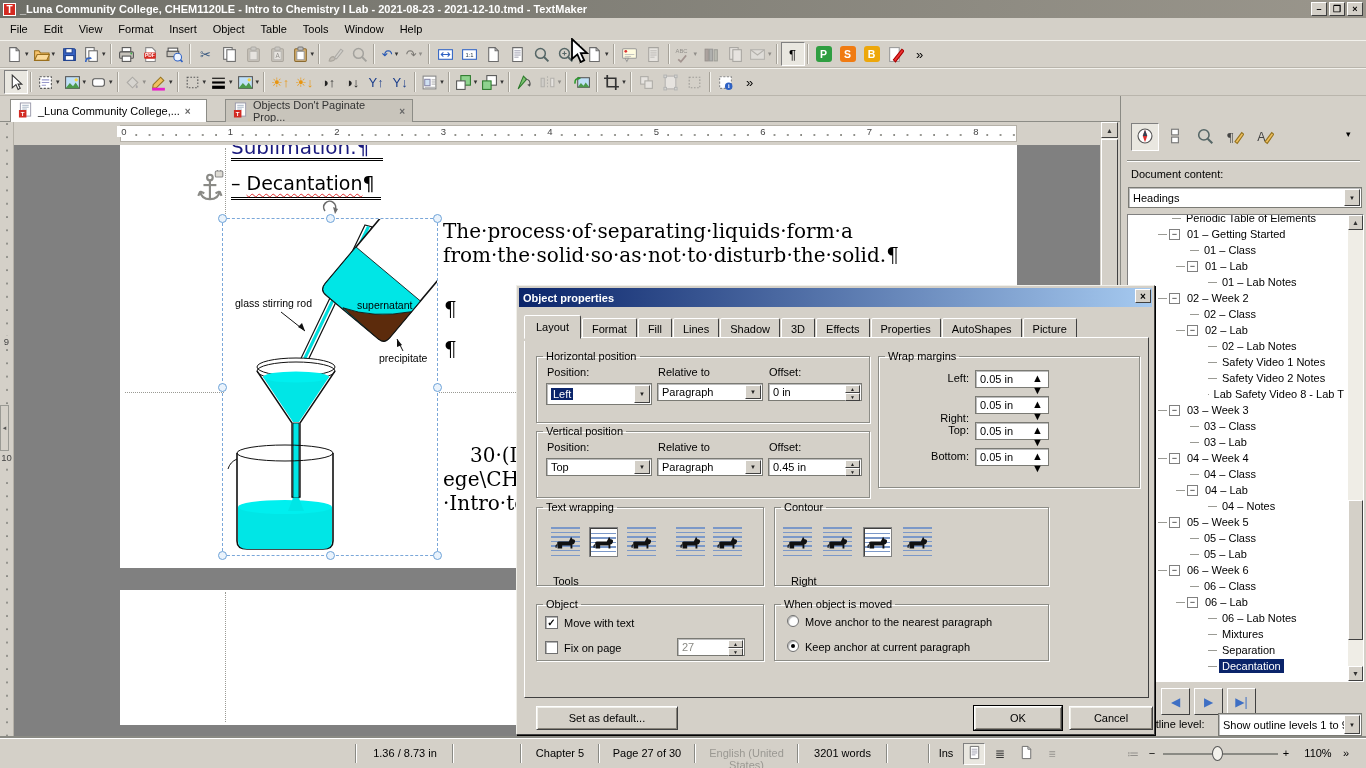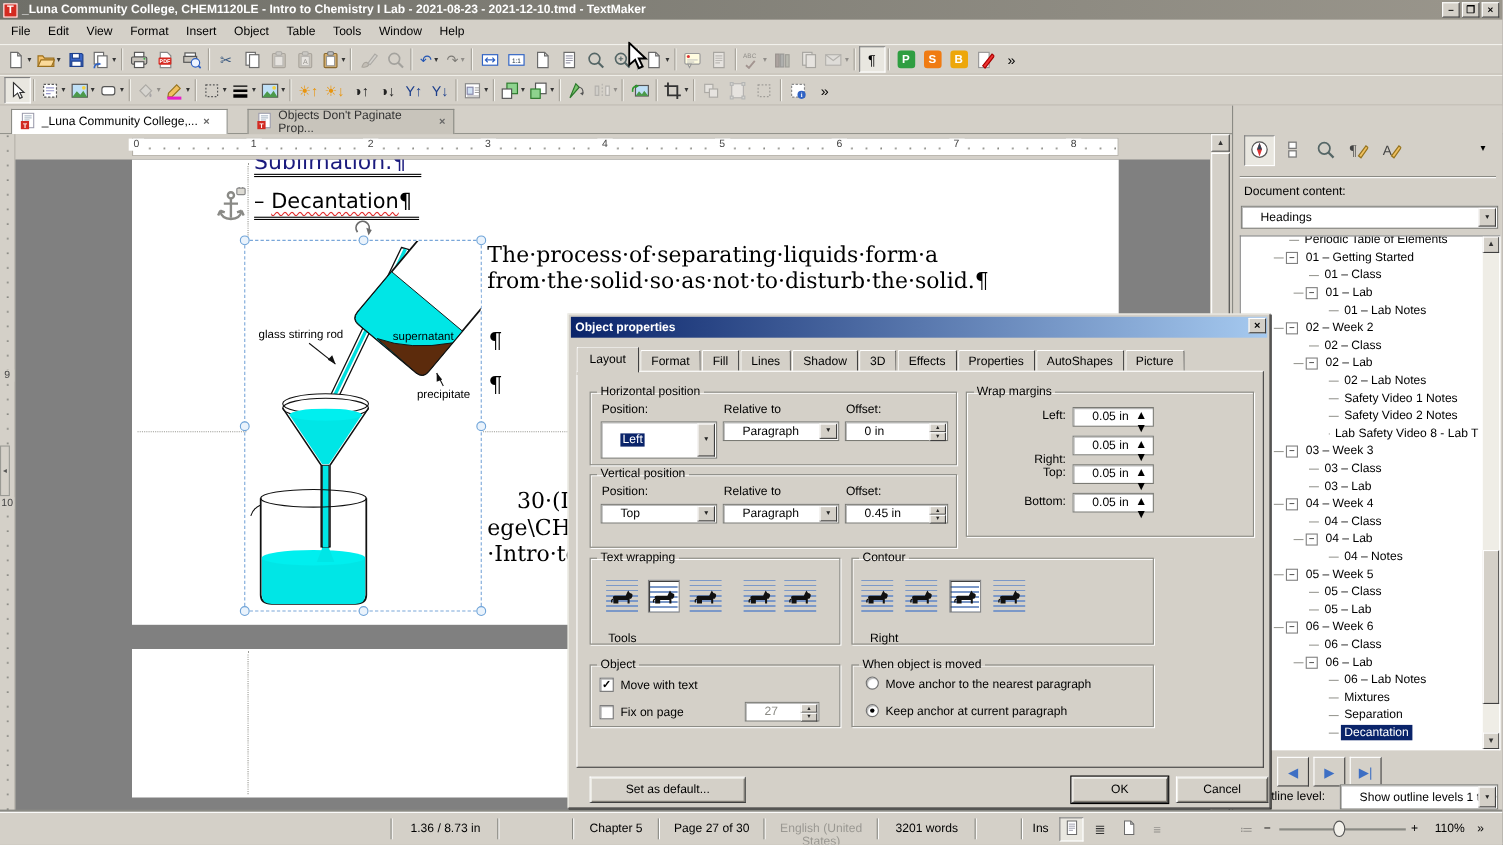--- a/index.html
+++ b/index.html
@@ -51,21 +51,21 @@
 
 .sb{background:#d4d0c8}
 .sbtn{position:absolute;width:17px;height:16px;background:#d4d0c8;border:1px solid;border-color:#fff #404040 #404040 #fff;font-size:7px;display:flex;align-items:center;justify-content:center;color:#333}
 .sthumb{position:absolute;background:#d4d0c8;border:1px solid;border-color:#fff #404040 #404040 #fff}
 .strack{position:absolute;background:#efede6}
 
 .sidebar{left:1120px;top:96px;width:246px;height:642px;background:#d4d0c8;border-left:1px solid #8a8a84;z-index:5}
 .stool{position:absolute;width:28px;height:28px;display:flex;align-items:center;justify-content:center}
 .stool svg{width:18px;height:18px}
 .stool.on{background:#e9e7e0;border:1px solid;border-color:#808080 #fff #fff #808080}
-.fieldbox{background:#fff;border:1px solid #7a7a74;box-shadow:inset 1px 1px 0 rgba(64,64,64,.35);display:flex;align-items:center;padding-left:17px;position:absolute}
+.fieldbox{background:#fff;border:1px solid #7a7a74;box-shadow:inset 1px 1px 0 rgba(64,64,64,.35);display:flex;align-items:center;padding-left:4px;position:absolute}
 .cbtn{position:absolute;right:1px;top:1px;bottom:1px;width:16px;background:#d4d0c8;border:1px solid;border-color:#fff #404040 #404040 #fff;font-size:6px;display:flex;align-items:center;justify-content:center;color:#222}
 .treebox{position:absolute;left:6px;top:118px;width:237px;height:468px;background:#fff;border:1px solid;border-color:#808080 #fff #fff #808080;overflow:hidden}
 .titem{height:16px;display:flex;align-items:center;font-size:11px;white-space:nowrap;position:relative}
 .titem::before{content:"";width:9px;border-top:1px solid #9a9a94;margin-right:2px}
 .titem .texp{display:none;width:11px;height:11px;border:1px solid #808080;background:#fff;font-size:9px;line-height:9px;text-align:center;margin-right:4px;flex:none}
 .titem.p .texp{display:block}
 .titem.lv0{padding-left:44px}.titem.lv0.p{padding-left:30px}
 .titem.lv1{padding-left:62px}.titem.lv1.p{padding-left:48px}
 .titem.lv2{padding-left:80px}
 .titem .tlabel{padding:1px 3px}
@@ -964,21 +964,21 @@
         <span class="dtab">Effects</span>
         <span class="dtab">Properties</span>
         <span class="dtab">AutoShapes</span>
         <span class="dtab">Picture</span>
       </div>
   <div class="dpanel"></div>
 
   <fieldset class="grp" style="left:19px;top:64px;width:334px;height:73px">
     <legend>Horizontal position</legend>
     <span class="flabel" style="left:10px;top:4px">Position:</span>
-    <div class="fieldbox" style="left:9px;top:21px;width:106px;height:34px">
+    <div class="fieldbox" style="left:9px;top:21px;width:106px;height:22px">
           <span class="val-sel">Left</span>
           <span class="cbtn">▼</span>
         </div>
     <span class="flabel" style="left:121px;top:4px">Relative to</span>
     <div class="fieldbox" style="left:120px;top:21px;width:106px;height:18px">
           <span>Paragraph</span>
           <span class="cbtn">▼</span>
         </div>
     <span class="flabel" style="left:232px;top:4px">Offset:</span>
     <div class="fieldbox" style="left:231px;top:21px;width:94px;height:18px">

